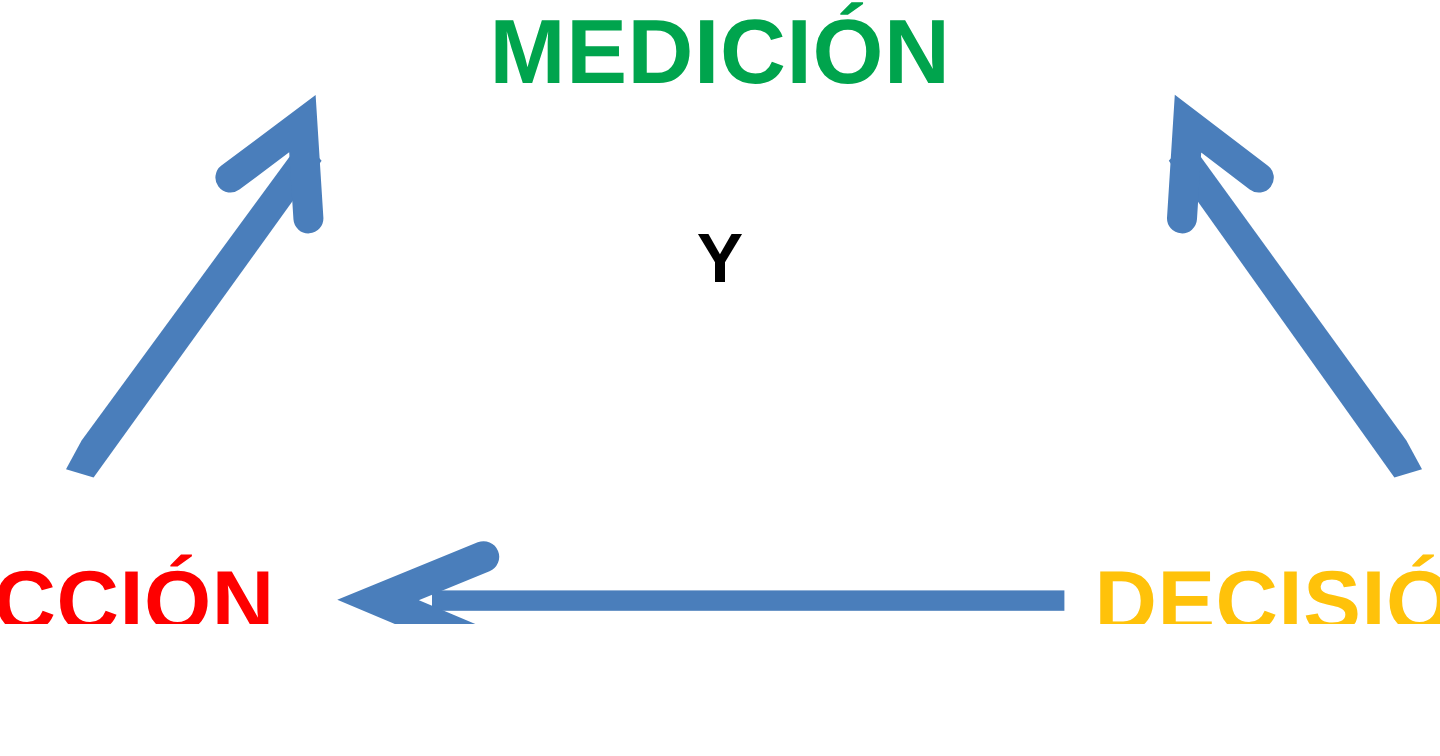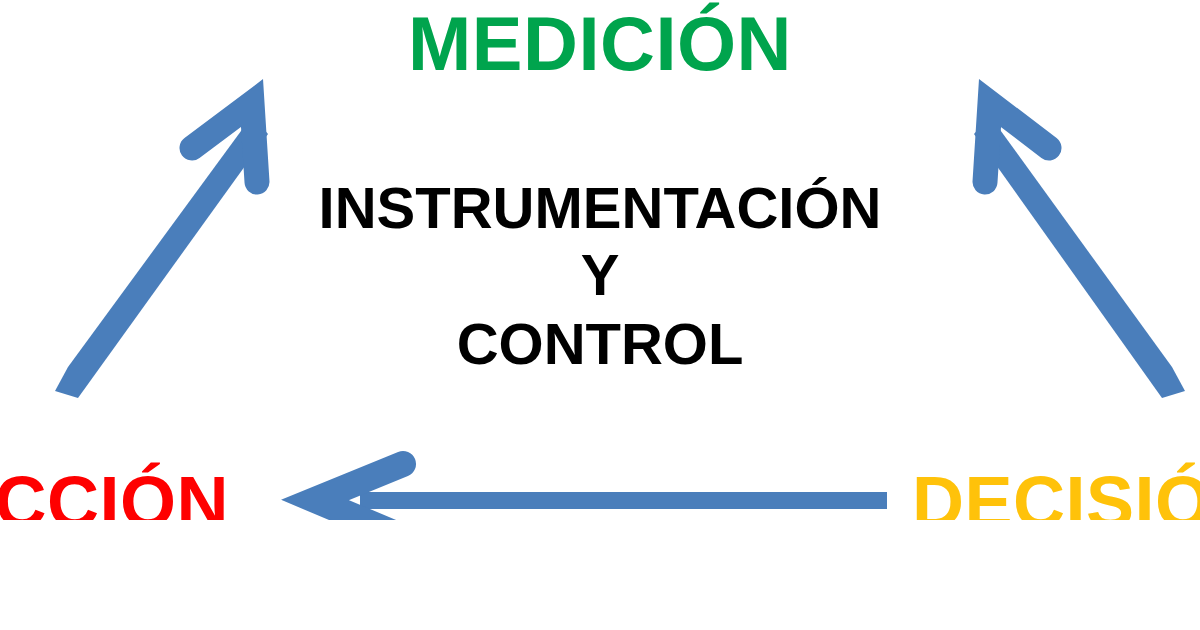--- a/index.html
+++ b/index.html
@@ -94,23 +94,21 @@
 
 <div id="canvas">
 
   <div class="node-label" id="label-medicion">MEDICIÓN</div>
 
   <div class="node-label" id="label-accion">ACCIÓN</div>
 
   <div class="node-label" id="label-decision">DECISIÓN</div>
 
   <div id="center-block">
-    <div class="line l1">INSTRUMENTACIÓN</div>
     <div class="line l2">Y</div>
-    <div class="line l3">CONTROL</div>
   </div>
 
   <svg id="arrows" viewBox="0 0 1200 630" width="1200" height="630">
 
     <g>
       <polygon points="55,391 68,367 252,116 268,134 78,398" fill="#4a7ebb"></polygon>
       <path d="M 192 148 L 252 103 L 257 182" fill="none" stroke="#4a7ebb" stroke-width="25" stroke-linecap="round" stroke-linejoin="miter"></path>
     </g>
 
     <g>

